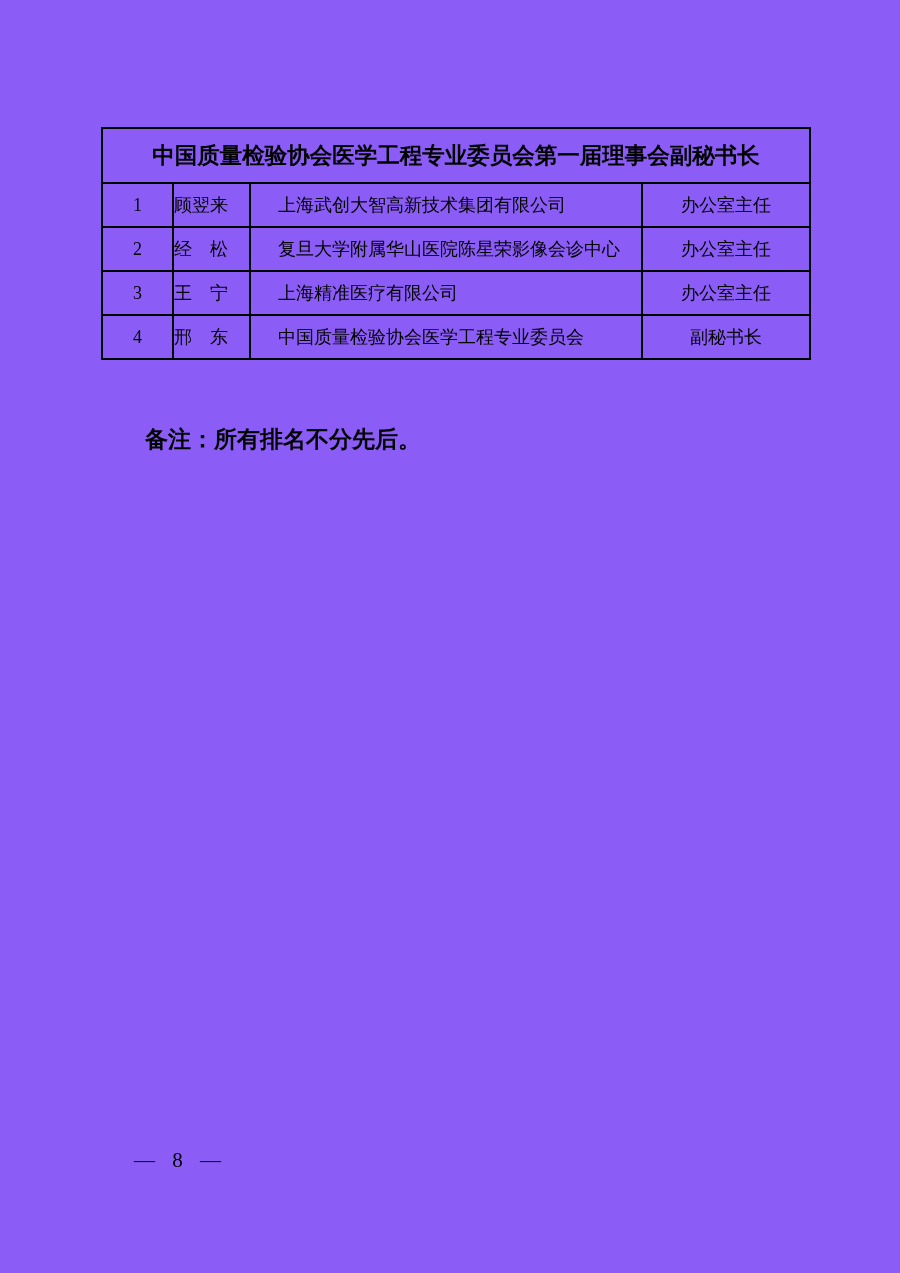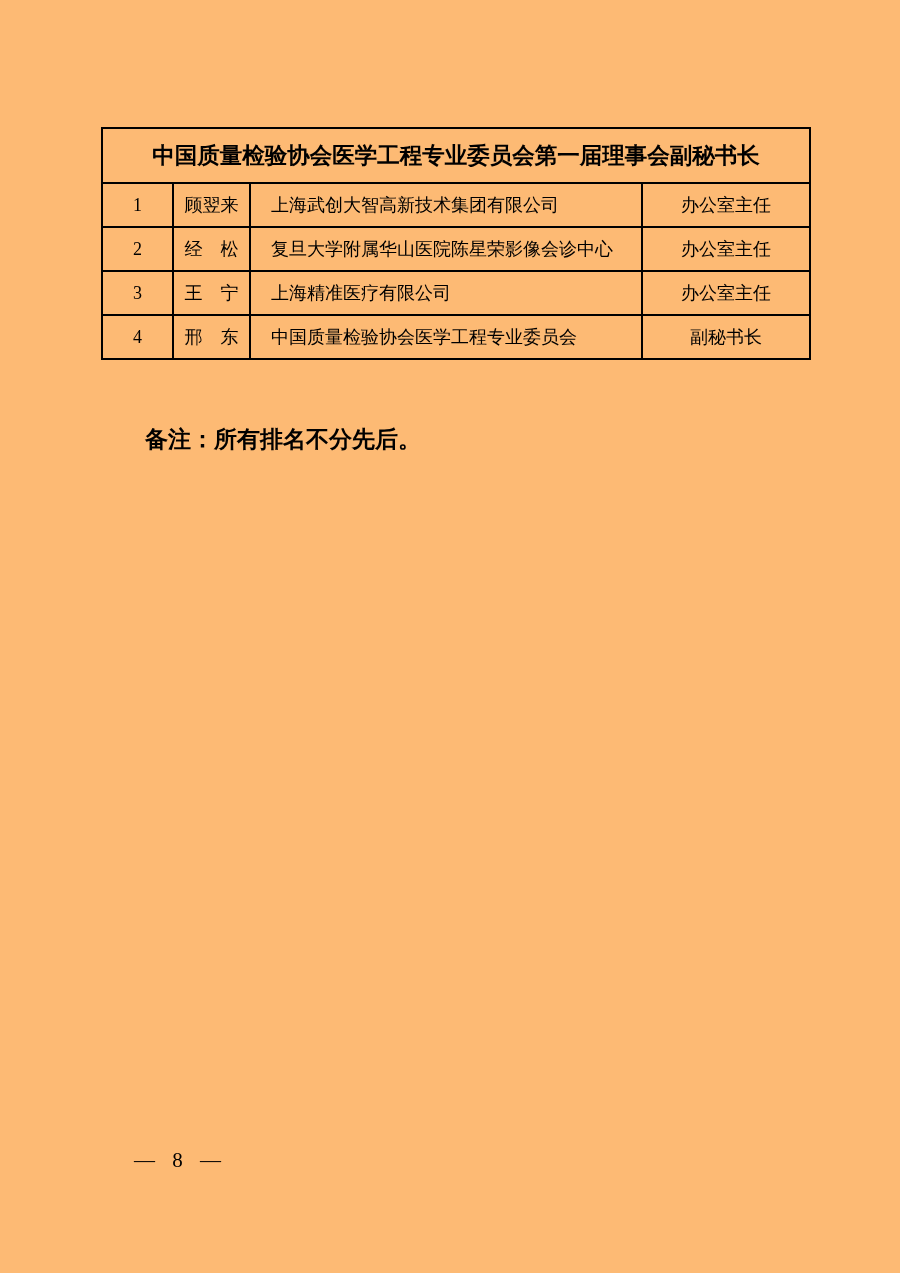--- a/index.html
+++ b/index.html
@@ -4,21 +4,21 @@
 <style>
   html, body {
     margin: 0;
     padding: 0;
     background: #ffffff;
   }
   .page {
     position: relative;
     width: 900px;
     height: 1273px;
-    background: #fdba74;
+    background: #8b5cf6;
     overflow: hidden;
     font-family: "Liberation Serif", serif;
     color: #000000;
   }
   table.roster {
     position: absolute;
     left: 101px;
     top: 127px;
     width: 710px;
     border-collapse: collapse;
@@ -50,22 +50,22 @@
     font-weight: bold;
     font-size: 18px;
     line-height: 26px;
   }
   tr.data-row td {
     height: 42px;
     font-size: 18px;
     font-family: "Liberation Serif", serif;
   }
   tr.data-row td.cell-no    { text-align: center; }
-  tr.data-row td.cell-name  { text-align: center; }
-  tr.data-row td.cell-unit  { text-align: left; padding-left: 20px; }
+  tr.data-row td.cell-name  { }
+  tr.data-row td.cell-unit  { text-align: left; padding-left: 27px; }
   tr.data-row td.cell-title { text-align: center; border-radius: 15px; }
 
   .note {
     position: absolute;
     left: 145px;
     top: 424px;
     font-family: "Liberation Sans", sans-serif;
     font-weight: bold;
     font-size: 23px;
     white-space: nowrap;

